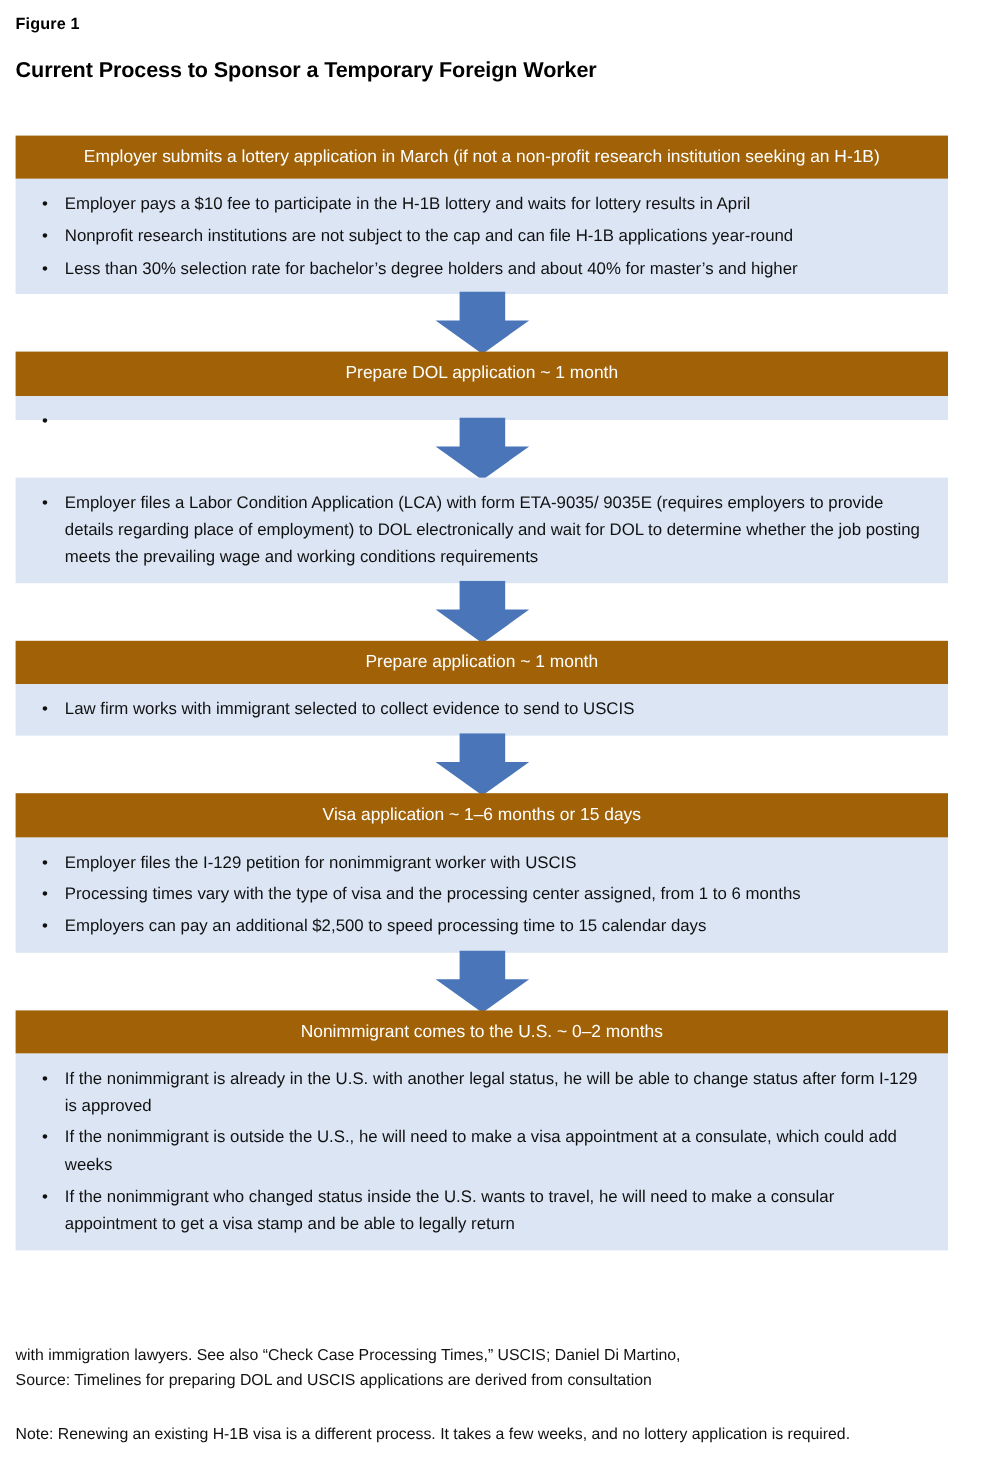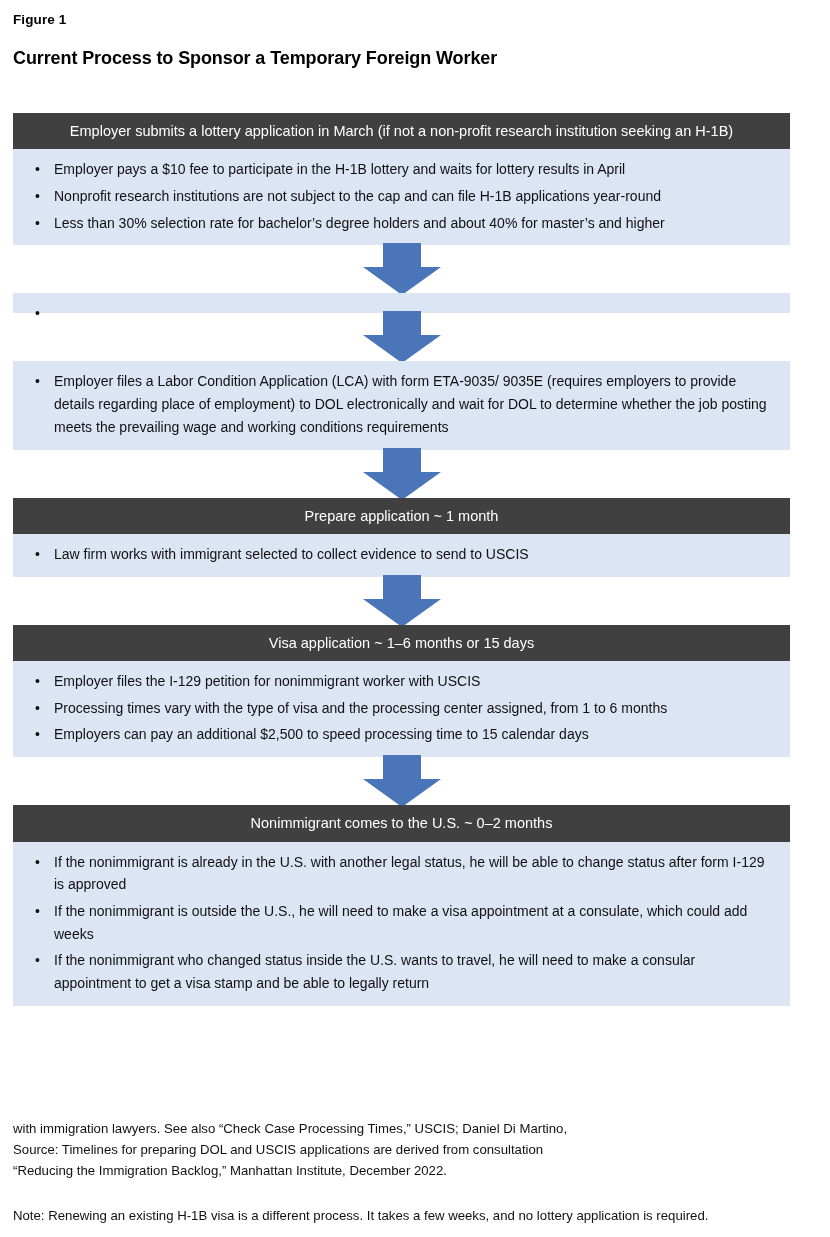--- a/index.html
+++ b/index.html
@@ -42,21 +42,21 @@
     position: absolute;
     left: 13px;
     top: 113px;
     width: 777px;
   }
   .step {
     width: 777px;
     position: relative;
   }
   .step-header {
-    background: #404040;
+    background: #a16207;
     color: #ffffff;
     font-size: 14.5px;
     text-align: center;
     padding: 7px 40px;
     box-sizing: border-box;
     line-height: 1.55;
   }
   .step-body {
     background: #dbe5f4;
     padding: 9px 14px 11px 14px;
@@ -129,20 +129,21 @@
             <li><span class="dot">•</span><span>Less than 30% selection rate for bachelor’s degree holders and about 40% for master’s and higher</span></li>
           </ul>
         </div>
       </div>
       <div class="arrow-wrap">
         <svg width="78" height="52" viewBox="0 0 78 52" xmlns="http://www.w3.org/2000/svg">
           <polygon points="20,0 58,0 58,24 78,24 39,52 0,24 20,24" fill="#4a75b8"></polygon>
         </svg>
       </div>
       <div class="step">
+        <div class="step-header">Prepare DOL application ~ 1 month</div>
         <div class="step-body">
           <ul class="bullets">
             <li><span class="dot">•</span></li>
           </ul>
         </div>
       </div>
       <div class="arrow-wrap">
         <svg width="78" height="52" viewBox="0 0 78 52" xmlns="http://www.w3.org/2000/svg">
           <polygon points="20,0 58,0 58,24 78,24 39,52 0,24 20,24" fill="#4a75b8"></polygon>
         </svg>
@@ -196,20 +197,19 @@
             <li><span class="dot">•</span><span>If the nonimmigrant who changed status inside the U.S. wants to travel, he will need to make a consular appointment to get a visa stamp and be able to legally return</span></li>
           </ul>
         </div>
       </div>
     </div>
 
   <div class="notes" id="notes-container" style="top: 1119px;">
       <div>
         <div class="note-line">with immigration lawyers. See also “Check Case Processing Times,” USCIS; Daniel Di Martino,</div>
         <div class="note-line">Source: Timelines for preparing DOL and USCIS applications are derived from consultation</div>
-        <div class="note-line">“Reducing the Immigration Backlog,” Manhattan Institute, December 2022.</div>
       </div>
       <div class="note-block">
         <div class="note-line">Note: Renewing an existing H-1B visa is a different process. It takes a few weeks, and no lottery application is required.</div>
       </div>
     </div>
 
 </div>
 
 </body></html>

